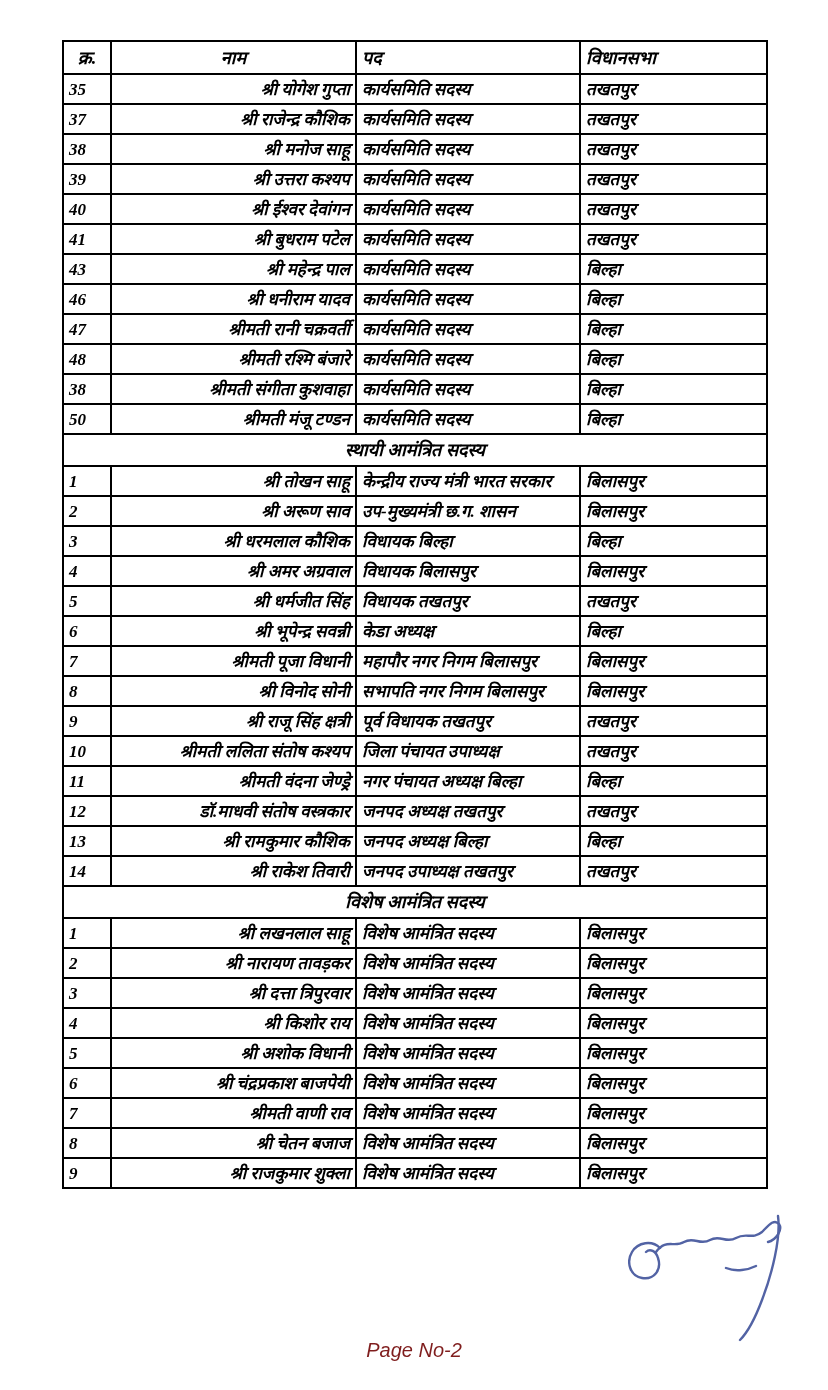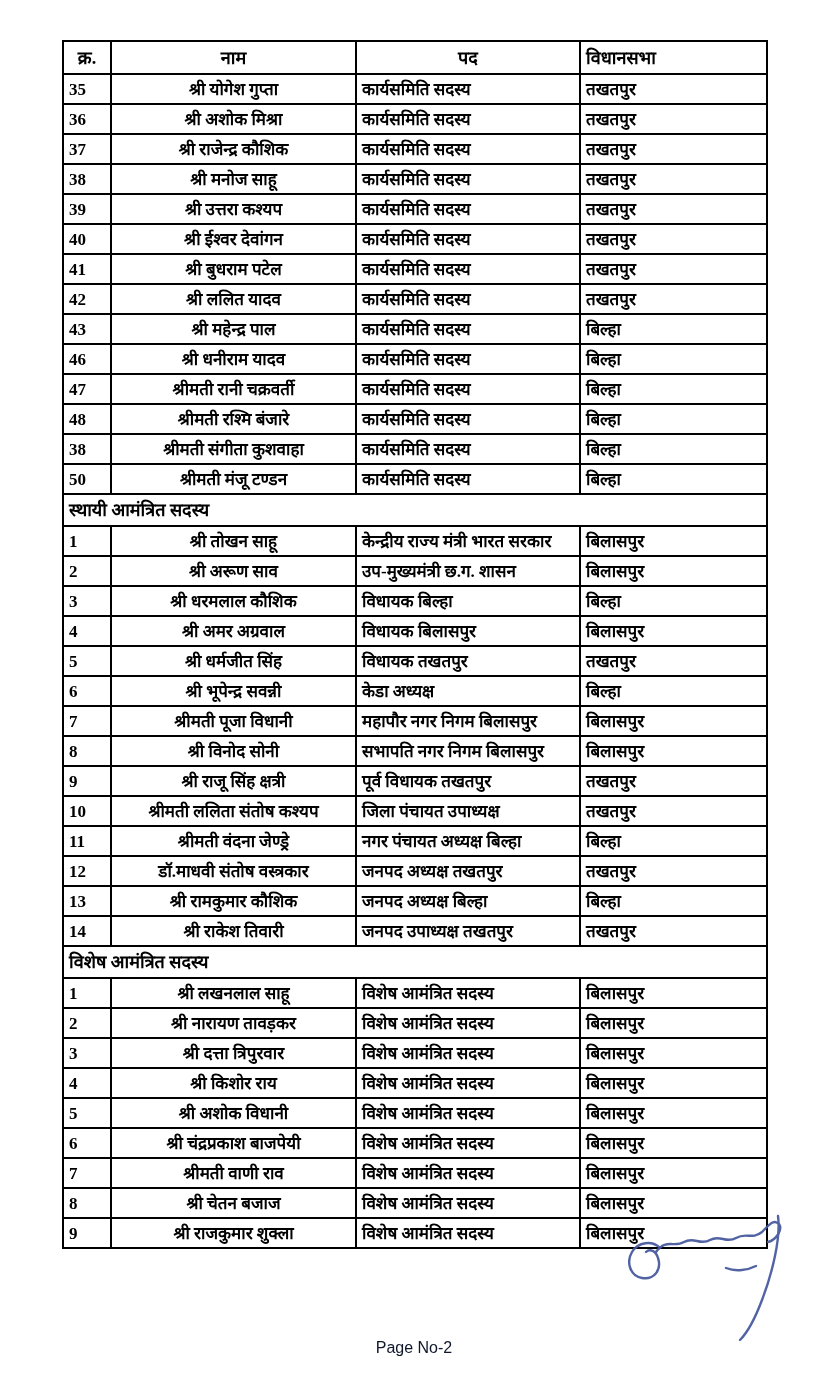--- a/index.html
+++ b/index.html
@@ -4,21 +4,21 @@
 <style>
   html,body{margin:0;padding:0;}
   body{
     width:828px;height:1390px;
     background:#ffffff;
     position:relative;
     font-family:"Liberation Serif","DejaVu Sans",serif;
     color:#000;
     overflow:hidden;
   }
-  .page{position:relative;width:828px;height:1072px;}
+  .page{position:relative;width:828px;height:1072px;font-style:italic;}
   table.members{
     position:absolute;
     left:62px;top:40px;
     width:704px;
     border-collapse:collapse;
     table-layout:fixed;
   }
   table.members th, table.members td{
     border:2px solid #000;
     padding:0 5px;
@@ -27,40 +27,40 @@
     line-height:1;
     height:28px;
     overflow:hidden;
     white-space:nowrap;
   }
   table.members th{
     font-size:18px;
     height:31px;
   }
   .c-no{width:38px;text-align:left;font-size:16px;}
-  .c-name{width:245px;text-align:center;}
+  .c-name{width:245px;text-align:right;}
   .c-post{width:224px;text-align:left;}
   .c-assembly{width:197px;text-align:left;}
   th.c-no{text-align:center;}
   th.c-name{text-align:center;}
-  th.c-post{text-align:center;}
+  th.c-post{}
   th.c-assembly{text-align:left;}
   tr.section-row td{
-    text-align:left;
+    text-align:center;
     font-size:18px;
     height:30px;
   }
   .footer{
     position:absolute;
     left:62px;top:1339px;
     width:704px;
     text-align:center;
     font-family:"Liberation Sans","DejaVu Sans",sans-serif;
-    font-size:16px;
-    color:#0f172a;
+    font-size:20px;
+    color:#7f1d1d;
   }
   .signature{
     position:absolute;
     left:616px;top:1204px;
     width:180px;height:144px;
     pointer-events:none;
   }
 </style>
 </head>
 <body>
@@ -83,26 +83,20 @@
       </tr>
     </thead>
     <tbody id="table-body">
         <tr>
           <td class="c-no">35</td>
           <td class="c-name">श्री योगेश गुप्ता</td>
           <td class="c-post">कार्यसमिति सदस्य</td>
           <td class="c-assembly">तखतपुर</td>
         </tr>
         <tr>
-          <td class="c-no">36</td>
-          <td class="c-name">श्री अशोक मिश्रा</td>
-          <td class="c-post">कार्यसमिति सदस्य</td>
-          <td class="c-assembly">तखतपुर</td>
-        </tr>
-        <tr>
           <td class="c-no">37</td>
           <td class="c-name">श्री राजेन्द्र कौशिक</td>
           <td class="c-post">कार्यसमिति सदस्य</td>
           <td class="c-assembly">तखतपुर</td>
         </tr>
         <tr>
           <td class="c-no">38</td>
           <td class="c-name">श्री मनोज साहू</td>
           <td class="c-post">कार्यसमिति सदस्य</td>
           <td class="c-assembly">तखतपुर</td>
@@ -115,26 +109,20 @@
         </tr>
         <tr>
           <td class="c-no">40</td>
           <td class="c-name">श्री ईश्वर देवांगन</td>
           <td class="c-post">कार्यसमिति सदस्य</td>
           <td class="c-assembly">तखतपुर</td>
         </tr>
         <tr>
           <td class="c-no">41</td>
           <td class="c-name">श्री बुधराम पटेल</td>
-          <td class="c-post">कार्यसमिति सदस्य</td>
-          <td class="c-assembly">तखतपुर</td>
-        </tr>
-        <tr>
-          <td class="c-no">42</td>
-          <td class="c-name">श्री ललित यादव</td>
           <td class="c-post">कार्यसमिति सदस्य</td>
           <td class="c-assembly">तखतपुर</td>
         </tr>
         <tr>
           <td class="c-no">43</td>
           <td class="c-name">श्री महेन्द्र पाल</td>
           <td class="c-post">कार्यसमिति सदस्य</td>
           <td class="c-assembly">बिल्हा</td>
         </tr>
         <tr>

